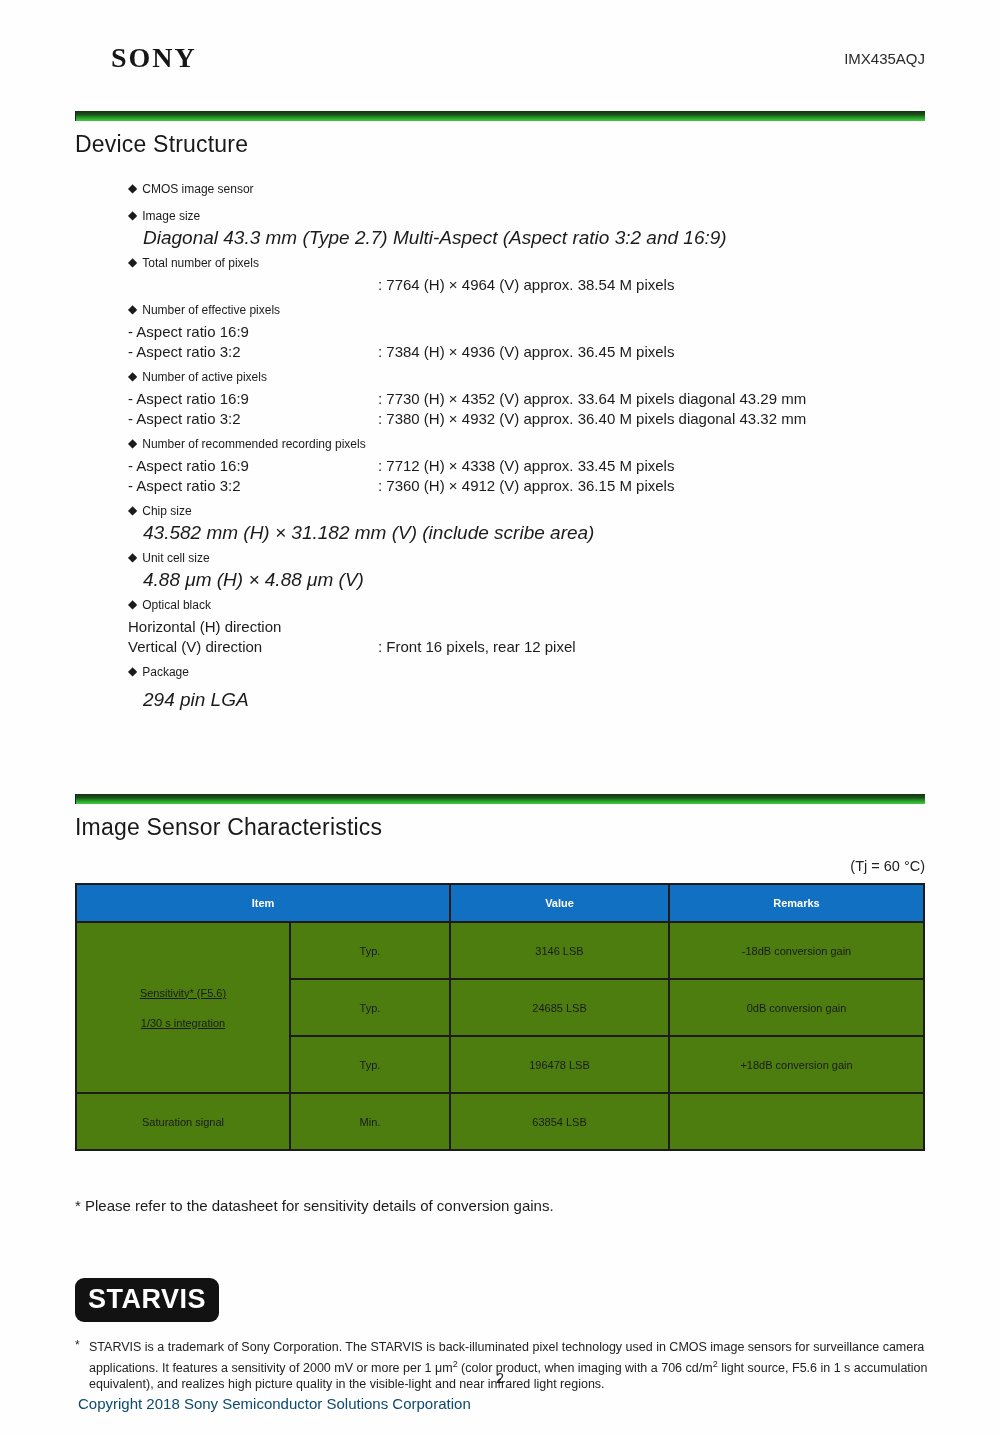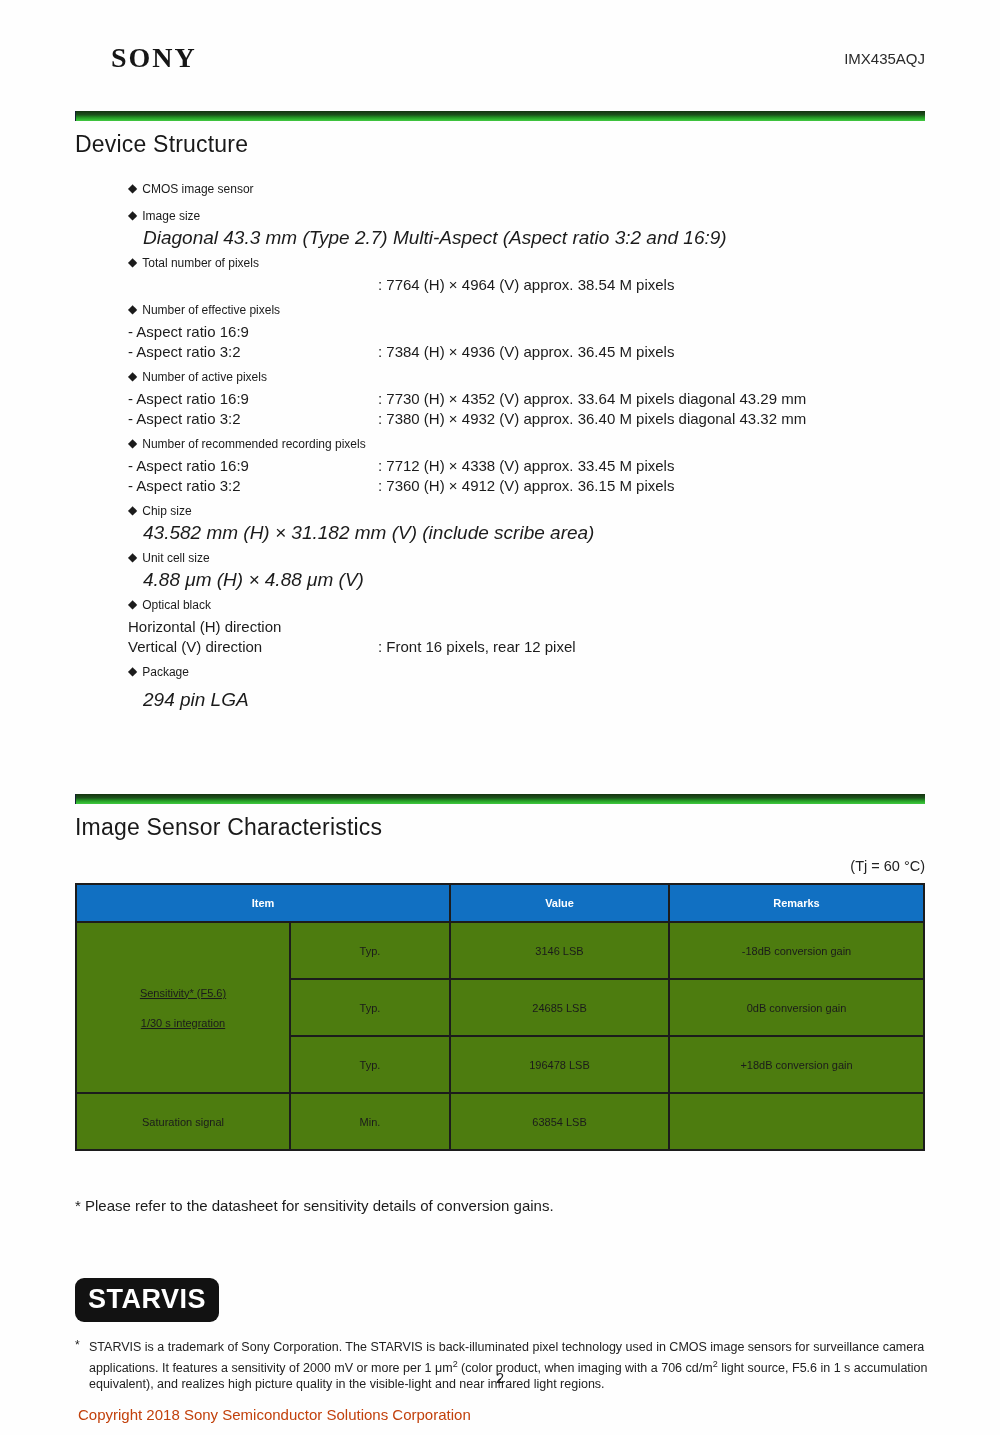--- a/index.html
+++ b/index.html
@@ -121,22 +121,21 @@
     top: 1370px;
     text-align: center;
     font-size: 14.5px;
     color: #1b1b1b;
   }
   .copyright {
     position: absolute;
     left: 78px;
     top: 1395px;
     font-size: 15px;
-    color: #c2410c;
-    margin-top: 11px;
+    color: #0c4a6e;
   }
 </style>
 </head>
 <body>
 
 <div class="page">
 
   <div class="doc-header">
     <div class="brand-logo">SONY</div>
     <div class="doc-id">IMX435AQJ</div>

